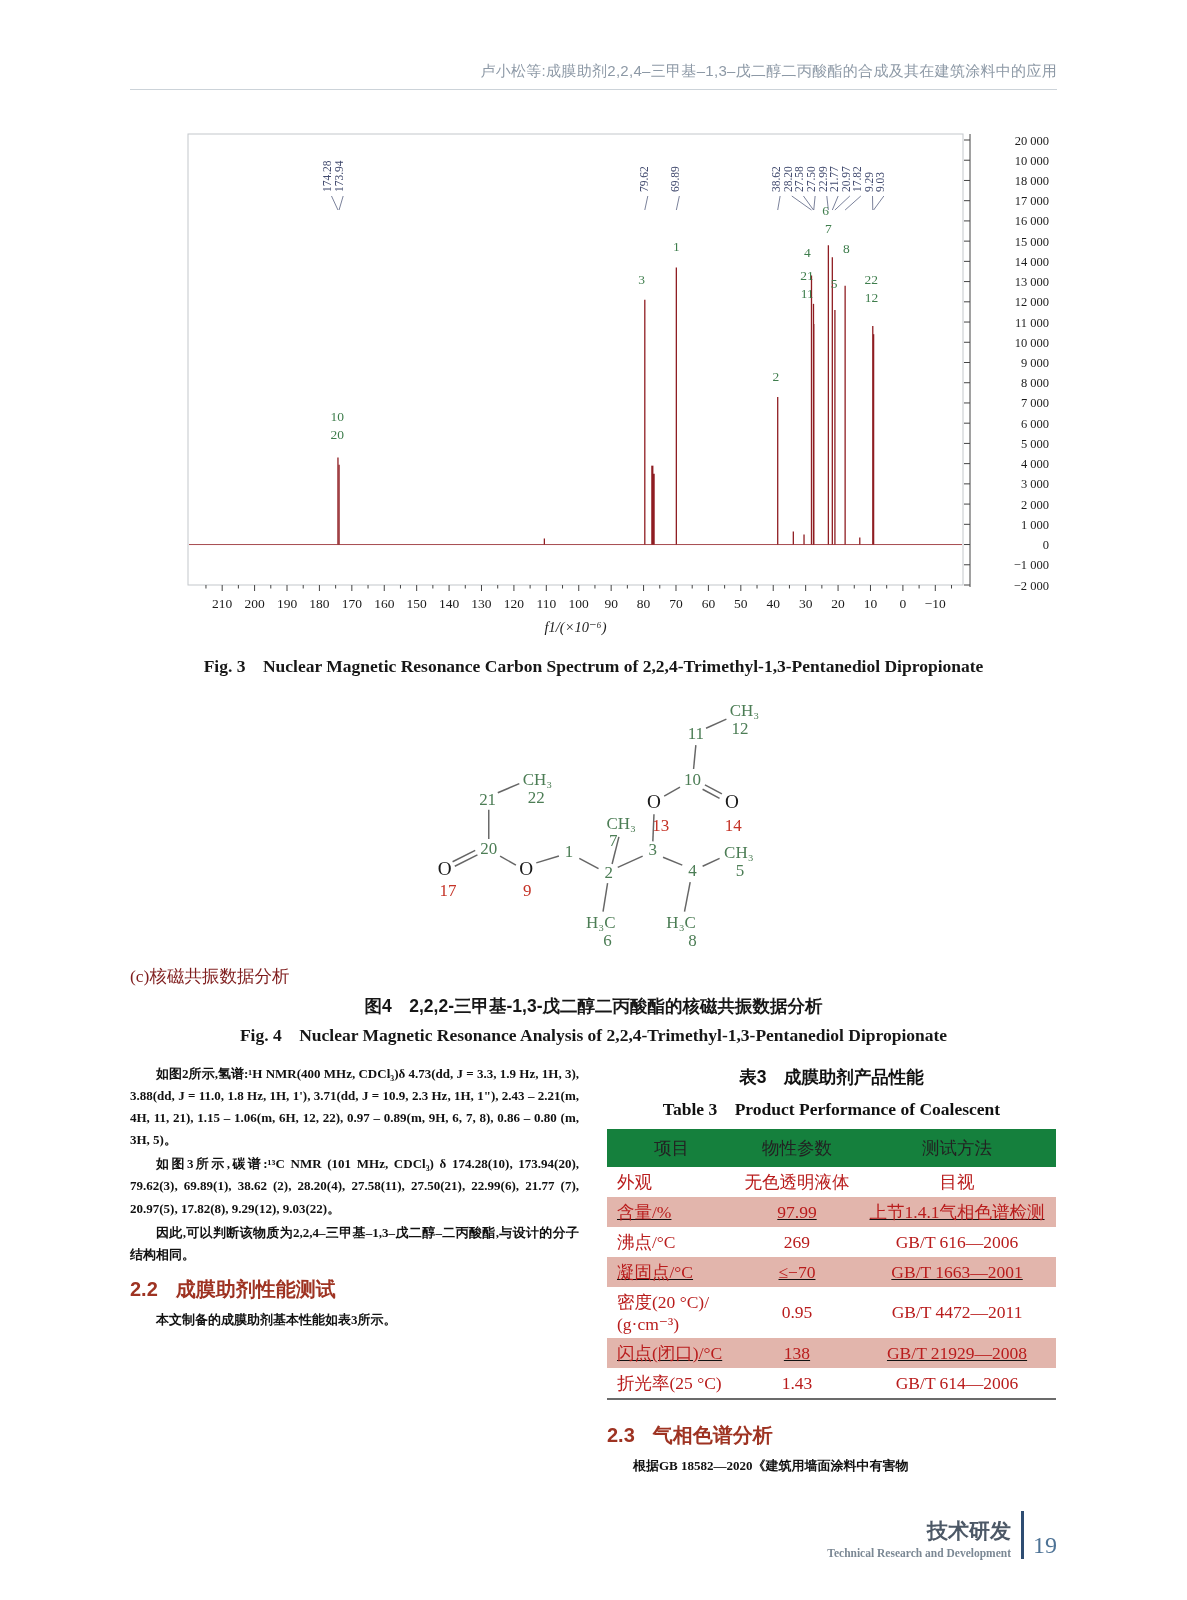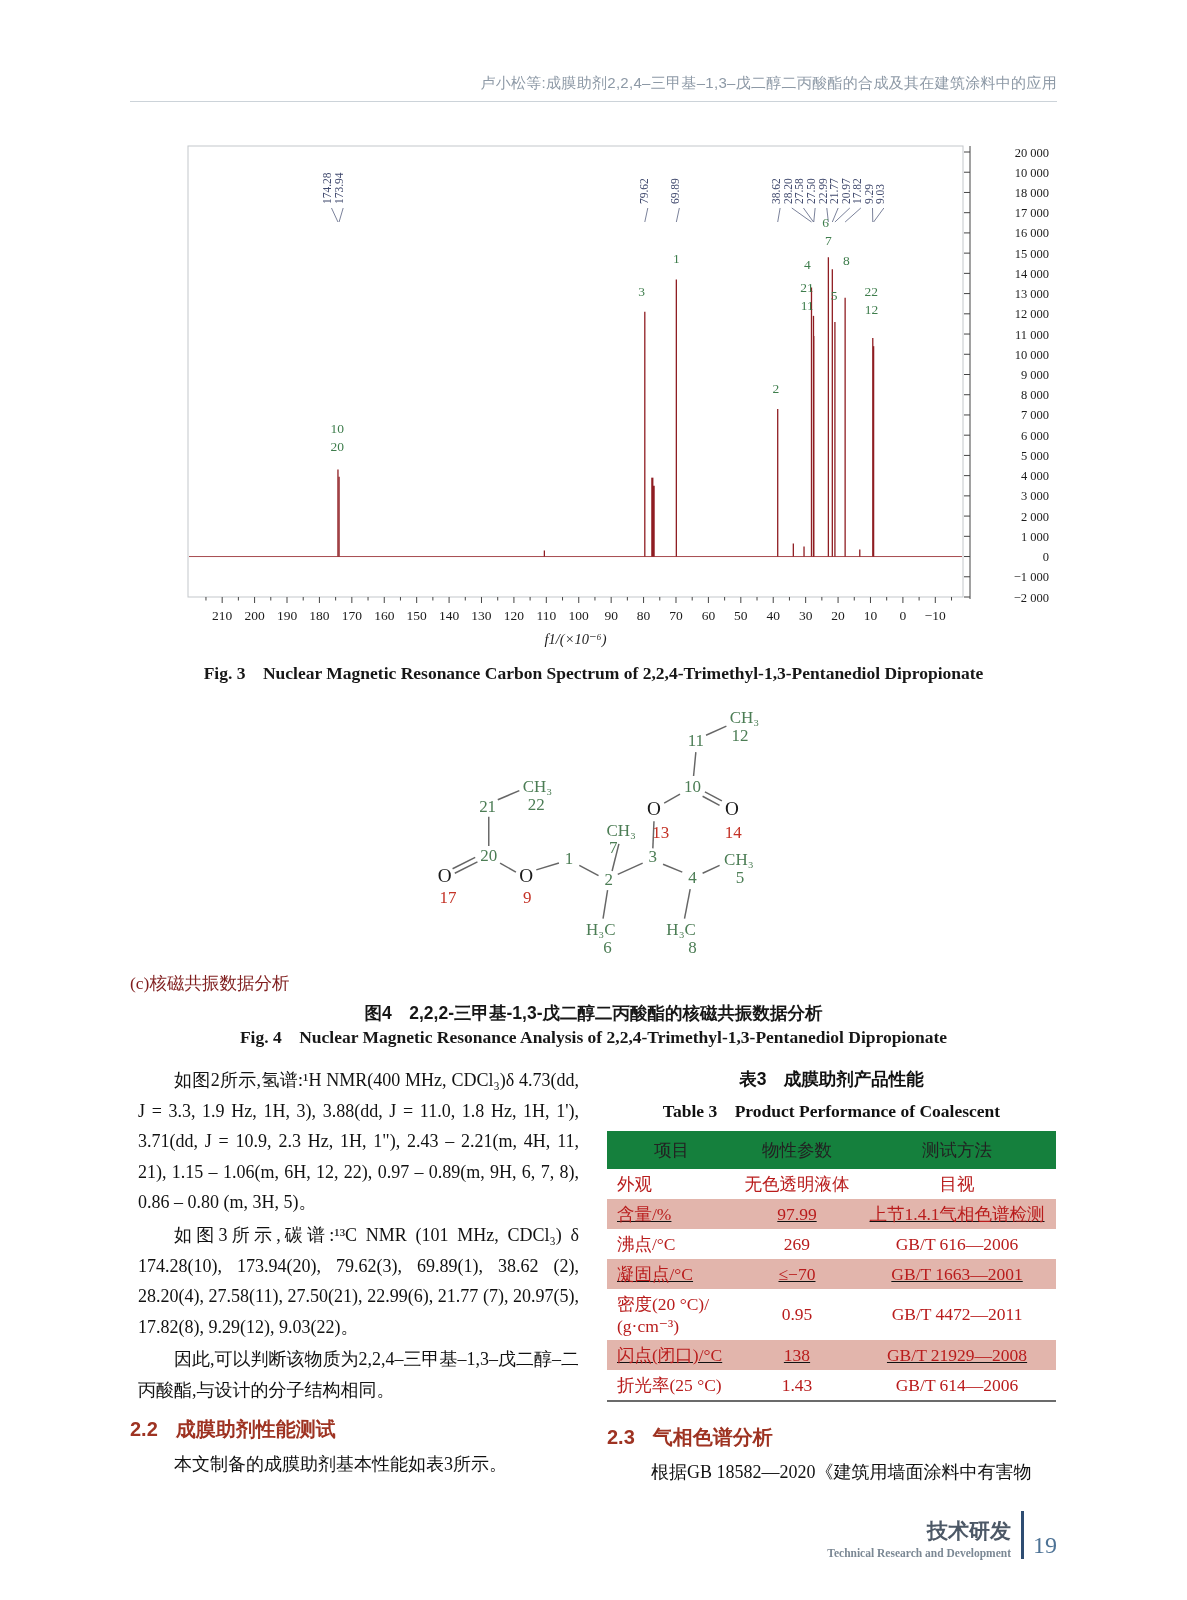--- a/index.html
+++ b/index.html
@@ -1,35 +1,35 @@
 <!DOCTYPE html>
 <html><head>
 <meta charset="utf-8">
 <style>
   html,body{margin:0;padding:0;background:#fff;}
   .page{position:relative;width:1187px;height:1600px;background:#ffffff;overflow:hidden;
         font-family:"Liberation Serif","DejaVu Serif",serif;color:#111;}
-  .content{position:absolute;left:130px;top:12px;width:927px;}
+  .content{position:absolute;left:130px;top:0;width:927px;}
   
   .running-head{margin-top:62px;text-align:right;font-size:15px;color:#8d99a6;letter-spacing:.3px;
                 font-family:"Liberation Sans","DejaVu Sans",sans-serif;}
   .head-rule{border:none;border-top:1px solid #ccd3d9;margin:8px 0 0 0;}
   
   .chart-wrap{margin:30px 0 0 28px;width:905px;}
   
   .cap-zh{margin-top:6px;text-align:center;font-weight:bold;font-size:17.5px;
           font-family:"Liberation Sans","DejaVu Sans",sans-serif;color:#171717;}
-  .cap-en{text-align:center;font-weight:bold;font-size:17.5px;color:#171717;}
+  .cap-en{margin-top:5px;text-align:center;font-weight:bold;font-size:17.5px;color:#171717;}
   
   .struct-wrap{margin:14px auto 0 auto;width:340px;}
   .struct-caption{margin-top:10px;text-align:left;font-size:17.5px;color:#7f1d1d;}
   
   .columns{display:flex;gap:28px;margin-top:16px;}
   .col{width:449px;}
-  .para{font-size:18px;line-height:1.7;text-align:justify;text-indent:2em;margin:0 0 2px 8px;}
+  .para{font-size:13px;line-height:1.7;text-align:justify;text-indent:2em;margin:0 0 2px 0;font-weight:bold;}
   .section-heading{margin:10px 0 6px 0;font-family:"Liberation Sans","DejaVu Sans",sans-serif;
                    font-weight:bold;font-size:20px;color:#9e3322;}
   .section-heading .num{margin-right:18px;}
   
   .tbl-cap-zh{text-align:center;font-weight:bold;font-size:17.5px;margin-top:2px;
               font-family:"Liberation Sans","DejaVu Sans",sans-serif;}
   .tbl-cap-en{text-align:center;font-weight:bold;font-size:17.5px;margin-top:8px;}
   table.t3{width:100%;border-collapse:collapse;margin-top:8px;font-size:17.5px;}
   table.t3 th{background:#15803d;font-family:"Liberation Sans","DejaVu Sans",sans-serif;
               font-weight:normal;font-size:17.5px;color:#222;padding:7px 4px;}

